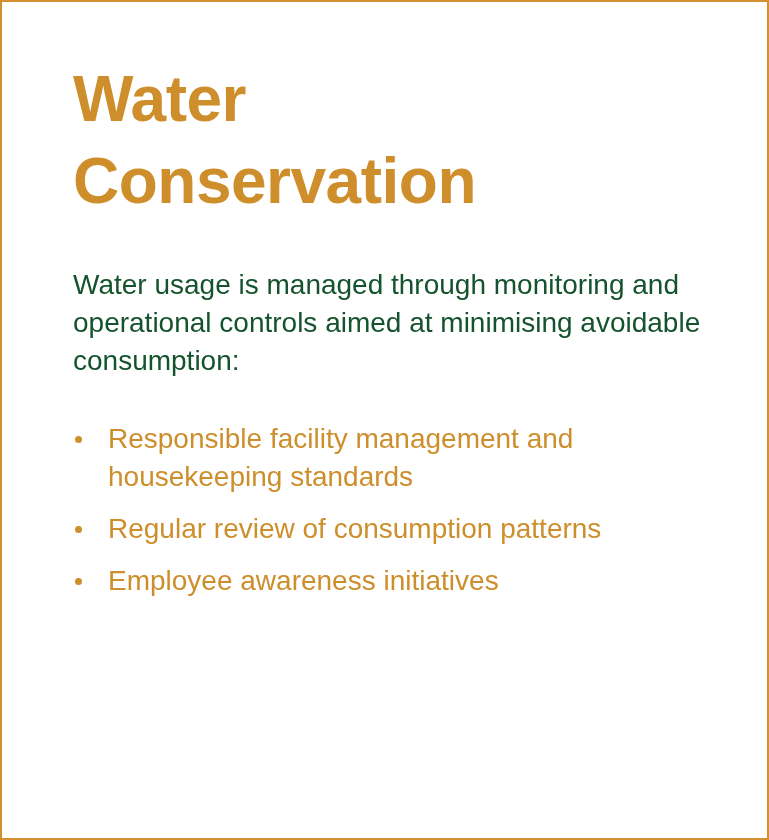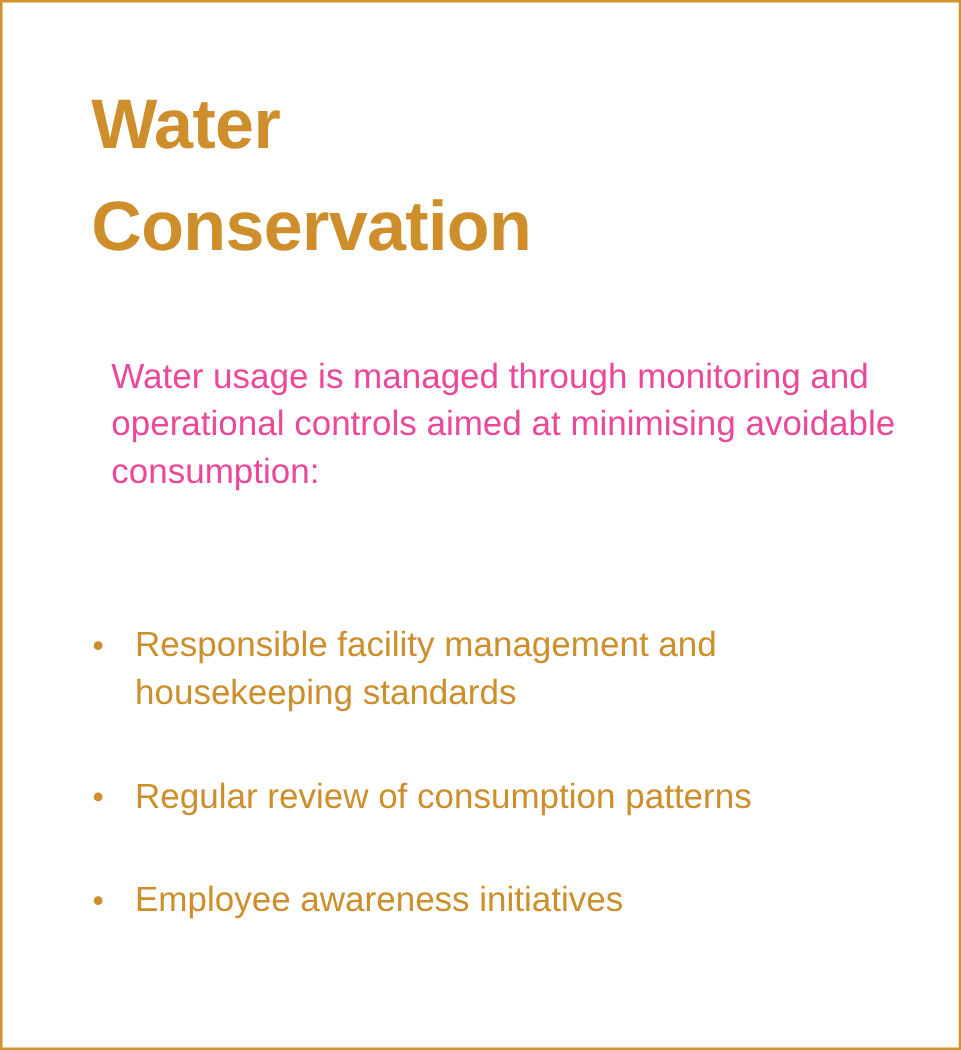--- a/index.html
+++ b/index.html
@@ -25,36 +25,36 @@
   .content {
     position: absolute;
     left: 71px;
     top: 56px;
     width: 640px;
   }
 
   .page-title {
     margin: 0;
     font-family: "Liberation Sans", sans-serif;
-    font-size: 56px;
+    font-size: 64px;
     line-height: 82px;
     font-weight: 700;
     letter-spacing: -0.5px;
     color: #ce8e2b;
     width: 480px;
   }
 
   .intro {
-    margin: 16px;
+    margin: 0;
     padding-top: 44px;
     font-family: "Liberation Sans", sans-serif;
     font-size: 28px;
     line-height: 38px;
     font-weight: 400;
-    color: #ec4899;
+    color: #14532d;
     width: 632px;
   }
 
   .bullet-list {
     list-style: none;
     margin: 0;
     padding: 0;
     padding-top: 40px;
     width: 632px;
   }
@@ -79,21 +79,20 @@
     left: 2px;
     top: 16px;
     width: 7px;
     height: 7px;
     border-radius: 50%;
     background: #cd8e2c;
   }
 
   .bullet-text {
     display: block;
-    margin-top: 45px;
   }
 
   .spacer-bottom {
     position: absolute;
     left: 0;
     right: 0;
     bottom: 0;
     height: 230px;
   }
 </style>

